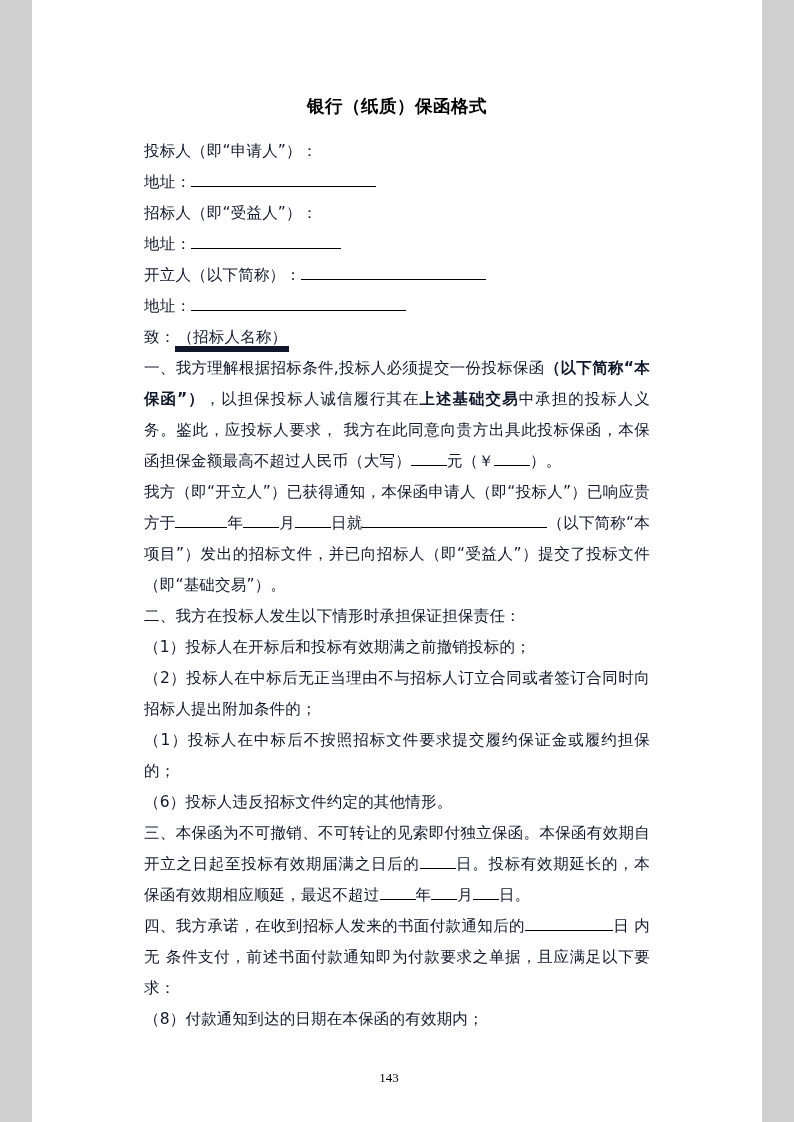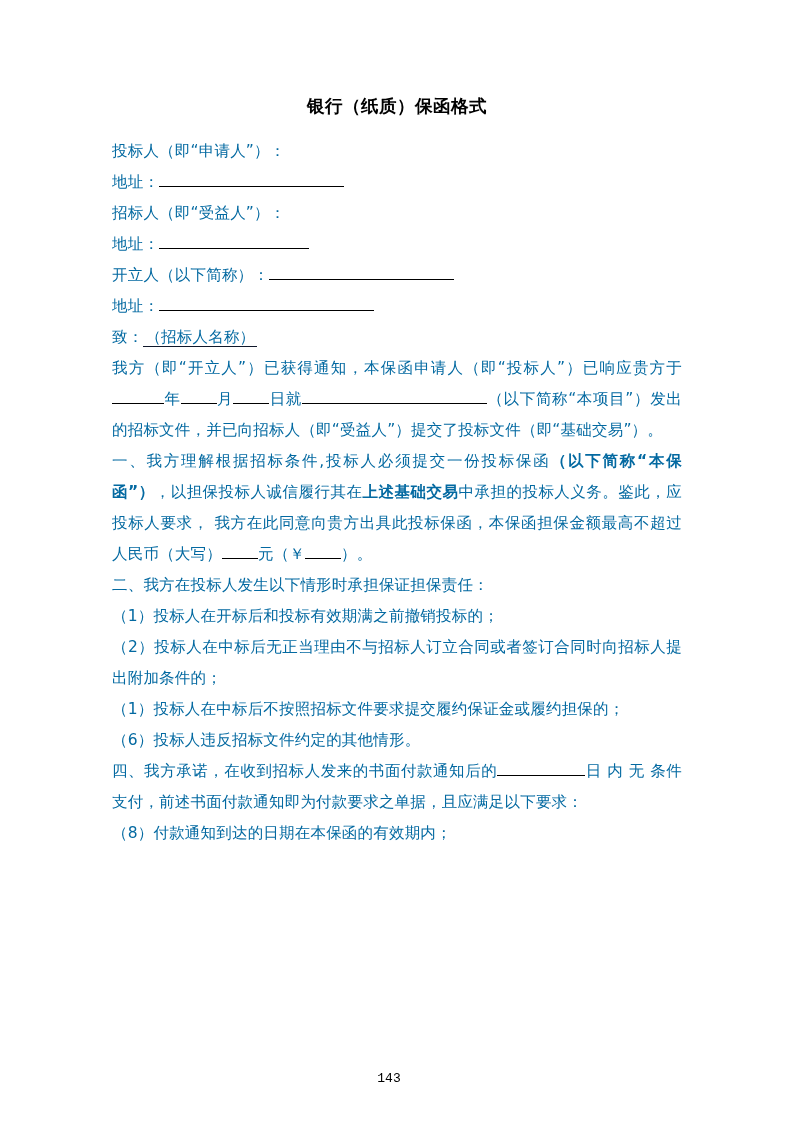--- a/index.html
+++ b/index.html
@@ -4,73 +4,73 @@
 <style>
   html, body {
     margin: 0;
     padding: 0;
     background: #cfcfcf;
   }
   body {
     font-family: "DejaVu Sans", "Liberation Sans", sans-serif;
   }
   .page {
-    width: 794px;
+    width: 730px;
     height: 1122px;
     background: #ffffff;
     margin: 0 auto;
     position: relative;
     box-sizing: border-box;
     padding: 84px 112px 40px 112px;
     overflow: hidden;
   }
   .doc-title {
     text-align: center;
     font-size: 17.5px;
     font-weight: bold;
     letter-spacing: 0.5px;
     margin: 10px 0 18px 0;
     color: #000;
   }
   .para {
     font-size: 15.5px;
     line-height: 31px;
-    color: #0369a1;
+    color: #0f172a;
     text-align: justify;
     text-justify: inter-ideograph;
     margin: 0;
     letter-spacing: 0.2px;
   }
   .blank {
     display: inline-block;
     border-bottom: 1px solid #000;
     vertical-align: baseline;
     height: 18px;
   }
   .b-xxs { width: 26px; }
   .b-xs  { width: 36px; }
   .b-s   { width: 52px; }
   .b-m   { width: 88px; }
   .b-l   { width: 150px; }
   .b-xl  { width: 185px; }
   .b-xxl { width: 215px; }
   .u-text {
-    border-bottom: 1px solid #0f172a;
+    border-bottom: 6px solid #0f172a;
     padding: 0 2px;
   }
   .bold { font-weight: bold; }
   .footer-num {
     position: absolute;
     left: 0;
     right: 16px;
     bottom: 36px;
     text-align: center;
     font-size: 13px;
     color: #000;
-    font-family: Liberation Mono, monospace;
+    font-family: Liberation Serif, serif;
   }
 </style>
 </head>
 <body>
 
 <div class="page">
 
   <div class="doc-title">银行（纸质）保函格式</div>
 
   <p class="para">
@@ -95,44 +95,47 @@
 
   <p class="para">
     <span>地址：</span><span class="blank b-xxl"></span>
   </p>
 
   <p class="para">
     <span>致：</span><span class="u-text">（招标人名称）</span>
   </p>
 
   <p class="para">
-    <span>我方（即“开立人”）已获得通知，本保函申请人（即“投标人”）已响应贵方于</span><span class="blank b-s"></span><span>年</span><span class="blank b-xs"></span><span>月</span><span class="blank b-xs"></span><span>日就</span><span class="blank b-xl"></span><span>（以下简称“本项目”）发出的招标文件，并已向招标人（即“受益人”）提交了投标文件（即“基础交易”）。</span>
+    <span>一、我方理解根据招标条件,投标人必须提交一份投标保函</span><span class="bold">（以下简称“本保函”）</span><span>，以担保投标人诚信履行其在</span><span class="bold">上述基础交易</span><span>中承担的投标人义务。鉴此，应投标人要求， 我方在此同意向贵方出具此投标保函，本保函担保金额最高不超过人民币（大写）</span><span class="blank b-xs"></span><span>元（￥</span><span class="blank b-xs"></span><span>）。</span>
   </p>
 
   <p class="para">
-    <span>一、我方理解根据招标条件,投标人必须提交一份投标保函</span><span class="bold">（以下简称“本保函”）</span><span>，以担保投标人诚信履行其在</span><span class="bold">上述基础交易</span><span>中承担的投标人义务。鉴此，应投标人要求， 我方在此同意向贵方出具此投标保函，本保函担保金额最高不超过人民币（大写）</span><span class="blank b-xs"></span><span>元（￥</span><span class="blank b-xs"></span><span>）。</span>
+    <span>我方（即“开立人”）已获得通知，本保函申请人（即“投标人”）已响应贵方于</span><span class="blank b-s"></span><span>年</span><span class="blank b-xs"></span><span>月</span><span class="blank b-xs"></span><span>日就</span><span class="blank b-xl"></span><span>（以下简称“本项目”）发出的招标文件，并已向招标人（即“受益人”）提交了投标文件（即“基础交易”）。</span>
   </p>
 
   <p class="para">
     <span>二、我方在投标人发生以下情形时承担保证担保责任：</span>
   </p>
 
   <p class="para">
     <span>（1）投标人在开标后和投标有效期满之前撤销投标的；</span>
   </p>
   <p class="para">
     <span>（2）投标人在中标后无正当理由不与招标人订立合同或者签订合同时向招标人提出附加条件的；</span>
   </p>
   <p class="para">
     <span>（1）投标人在中标后不按照招标文件要求提交履约保证金或履约担保的；</span>
   </p>
   <p class="para">
     <span>（6）投标人违反招标文件约定的其他情形。</span>
   </p>
 
+  <p class="para">
+    <span>三、本保函为不可撤销、不可转让的见索即付独立保函。本保函有效期自开立之日起至投标有效期届满之日后的</span><span class="blank b-xs"></span><span>日。投标有效期延长的，本保函有效期相应顺延，最迟不超过</span><span class="blank b-xs"></span><span>年</span><span class="blank b-xxs"></span><span>月</span><span class="blank b-xxs"></span><span>日。</span>
+  </p>
 
   <p class="para">
     <span>四、我方承诺，在收到招标人发来的书面付款通知后的</span><span class="blank b-m"></span><span>日 内 无 条件支付，前述书面付款通知即为付款要求之单据，且应满足以下要求：</span>
   </p>
 
   <p class="para">
     <span>（8）付款通知到达的日期在本保函的有效期内；</span>
   </p>
 
   <div class="footer-num">143</div>

